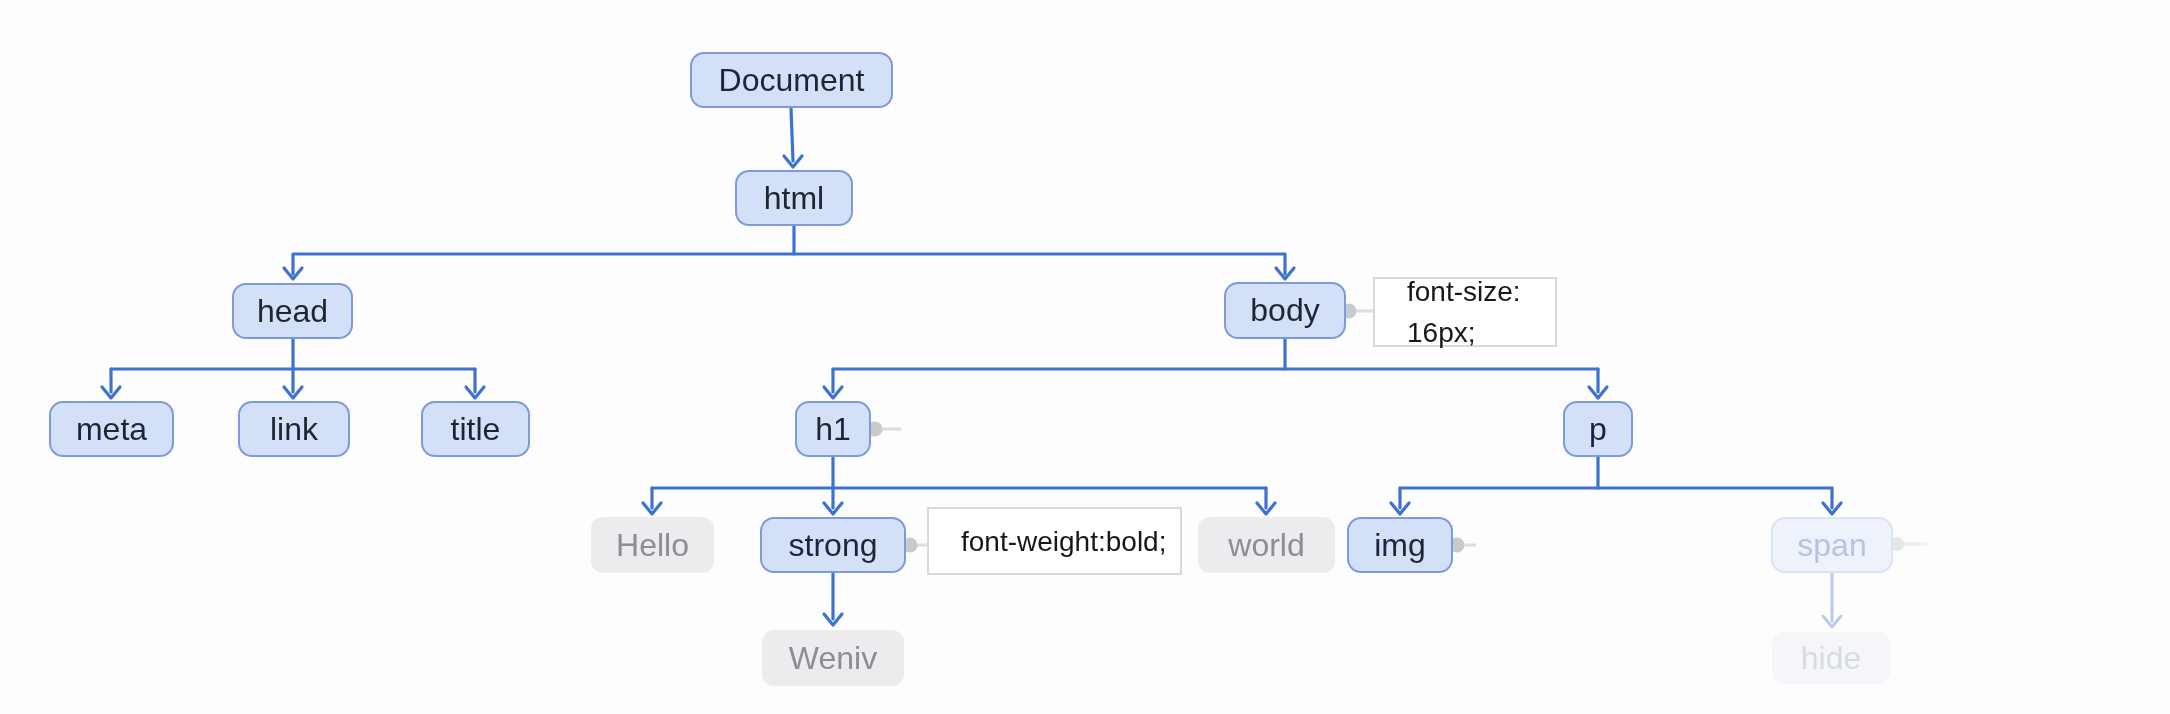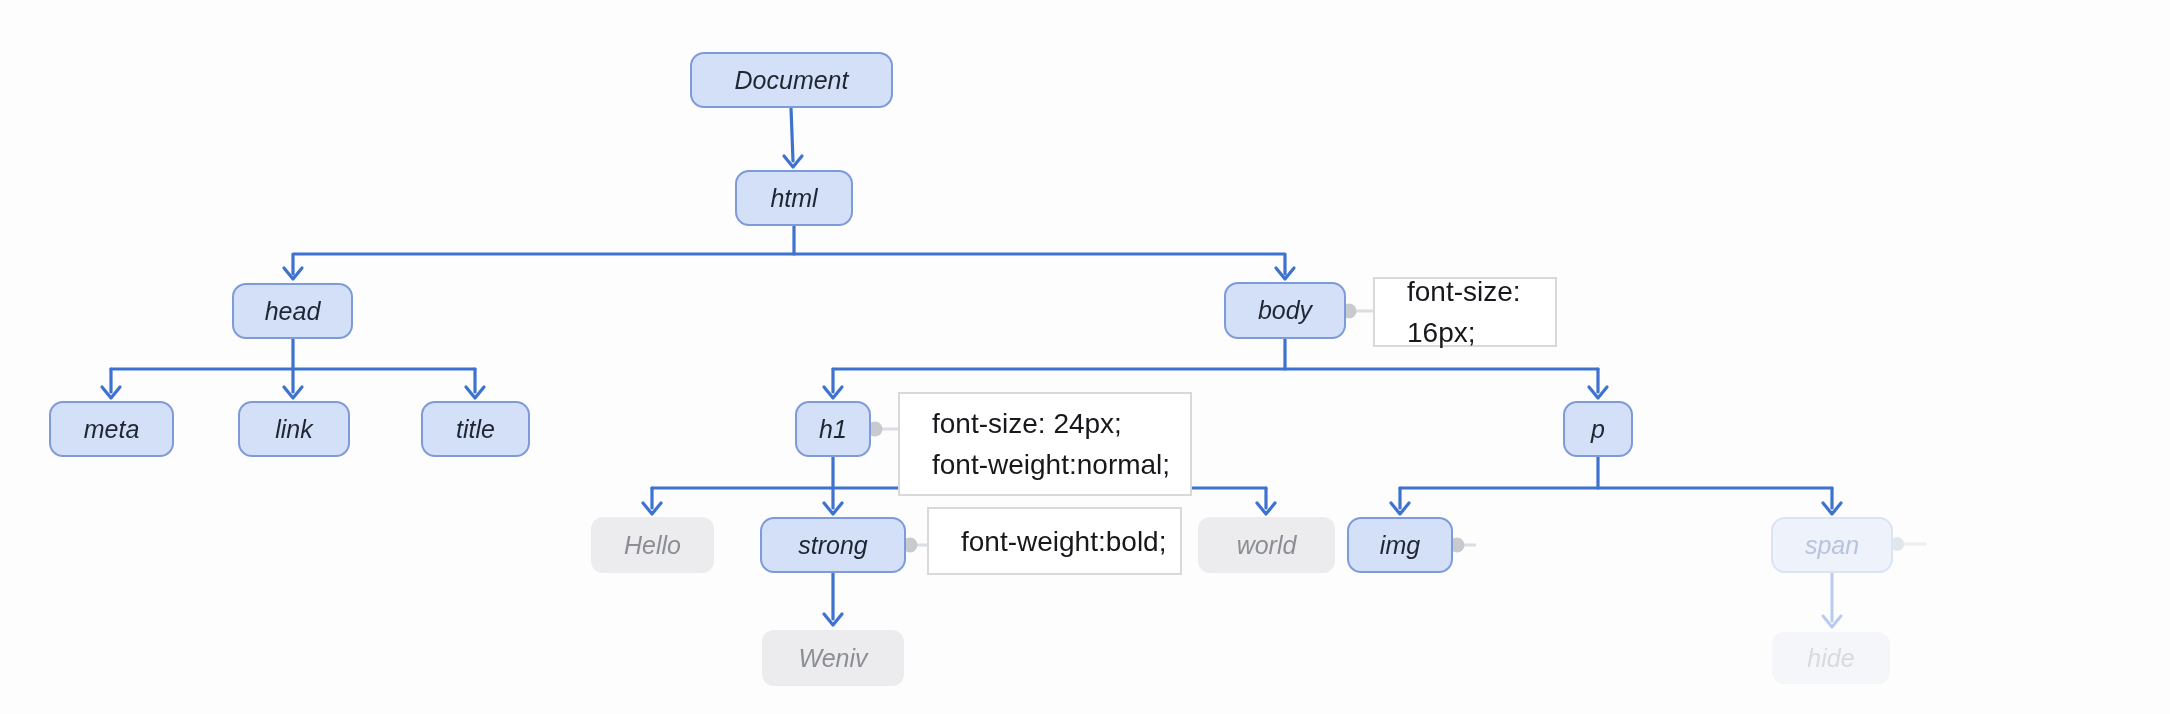--- a/index.html
+++ b/index.html
@@ -16,21 +16,21 @@
   #edges{position:absolute;left:0;top:0;width:100%;height:100%;}
   .edge{stroke:var(--arrow);stroke-width:3.2;fill:none;stroke-linejoin:round;stroke-linecap:round;}
   .edge-faded{stroke:var(--arrow-faded);stroke-width:3;fill:none;stroke-linejoin:round;stroke-linecap:round;}
   .dotline{stroke:var(--dot-line);stroke-width:3;}
   .dotline-faded{stroke:var(--faded-dot-line);stroke-width:3;}
   .dot{fill:var(--dot);}
   .dot-faded{fill:var(--faded-dot);}
   .node{position:absolute;display:flex;align-items:center;justify-content:center;
         box-sizing:border-box;background:var(--node-fill);
         border:2.5px solid var(--node-border);border-radius:14px;
-        color:var(--node-text);font-size:25px;font-style:italic;}
+        color:var(--node-text);font-size:32px;}
   .node.textnode{background:var(--gray-fill);border:none;border-radius:12px;color:var(--gray-text);}
   .node.faded{background:var(--faded-fill);border-color:var(--faded-border);color:var(--faded-text);}
   .node.hiddennode{background:var(--hidden-fill);border:none;border-radius:12px;color:var(--hidden-text);}
   .ann{position:absolute;display:flex;flex-direction:column;justify-content:center;
        box-sizing:border-box;background:#ffffff;border:2px solid var(--ann-border);
        color:var(--ann-text);font-size:28px;line-height:41px;padding-left:32px;}
   .ann.faded{border-color:var(--faded-ann-border);color:var(--faded-ann-text);}
 </style>
 </head>
 <body>
@@ -109,24 +109,20 @@
       <line class="dotline" x1="1453" y1="545" x2="1476" y2="545"></line>
       <circle class="dot" cx="1457" cy="545" r="7.5"></circle>
       <line class="dotline-faded" x1="1893" y1="544" x2="1927" y2="544"></line>
       <circle class="dot-faded" cx="1897" cy="544" r="7"></circle>
     </g>
   </svg>
 
   <div class="ann" style="left:1373px;top:277px;width:184px;height:70px;">
     <span>font-size: 16px;</span>
   </div>
-  <div class="ann" style="left:898px;top:392px;width:294px;height:104px;">
-    <span>font-size: 24px;</span>
-    <span>font-weight:normal;</span>
-  </div>
   <div class="ann" style="left:927px;top:507px;width:255px;height:68px;">
     <span>font-weight:bold;</span>
   </div>
 
   <div class="node" style="left:690px;top:52px;width:203px;height:56px;">
     <span>Document</span>
   </div>
   <div class="node" style="left:735px;top:170px;width:118px;height:56px;">
     <span>html</span>
   </div>

